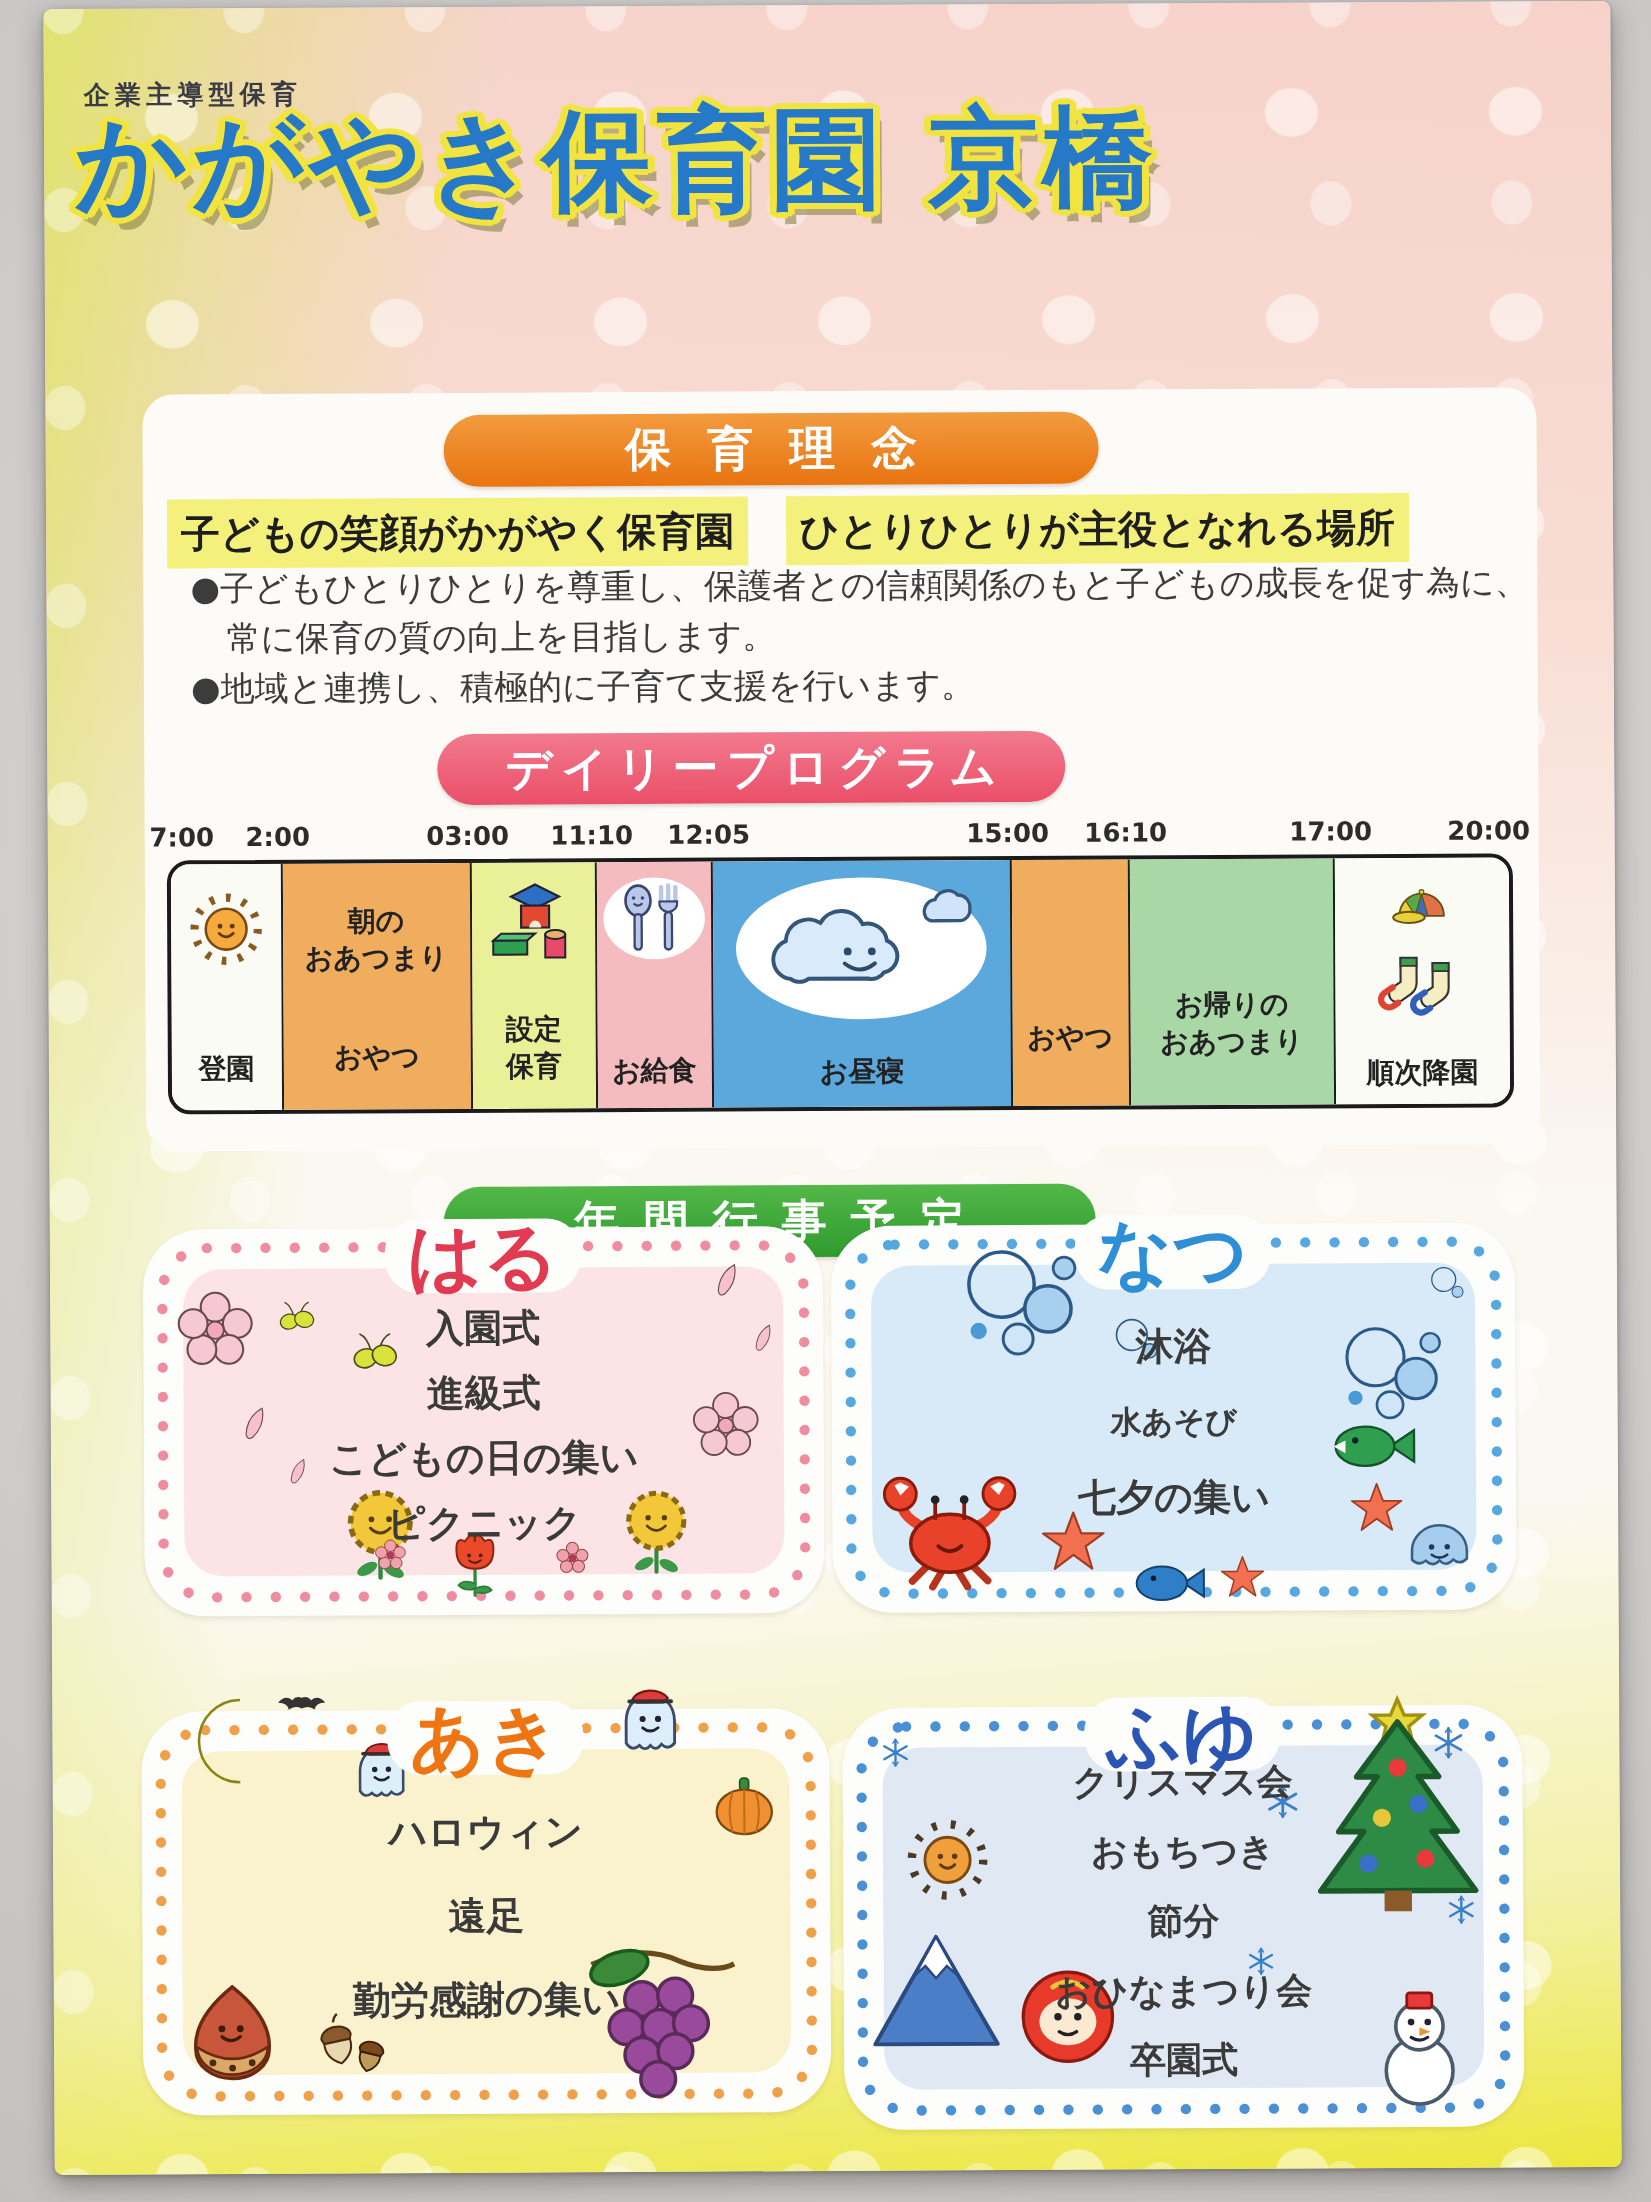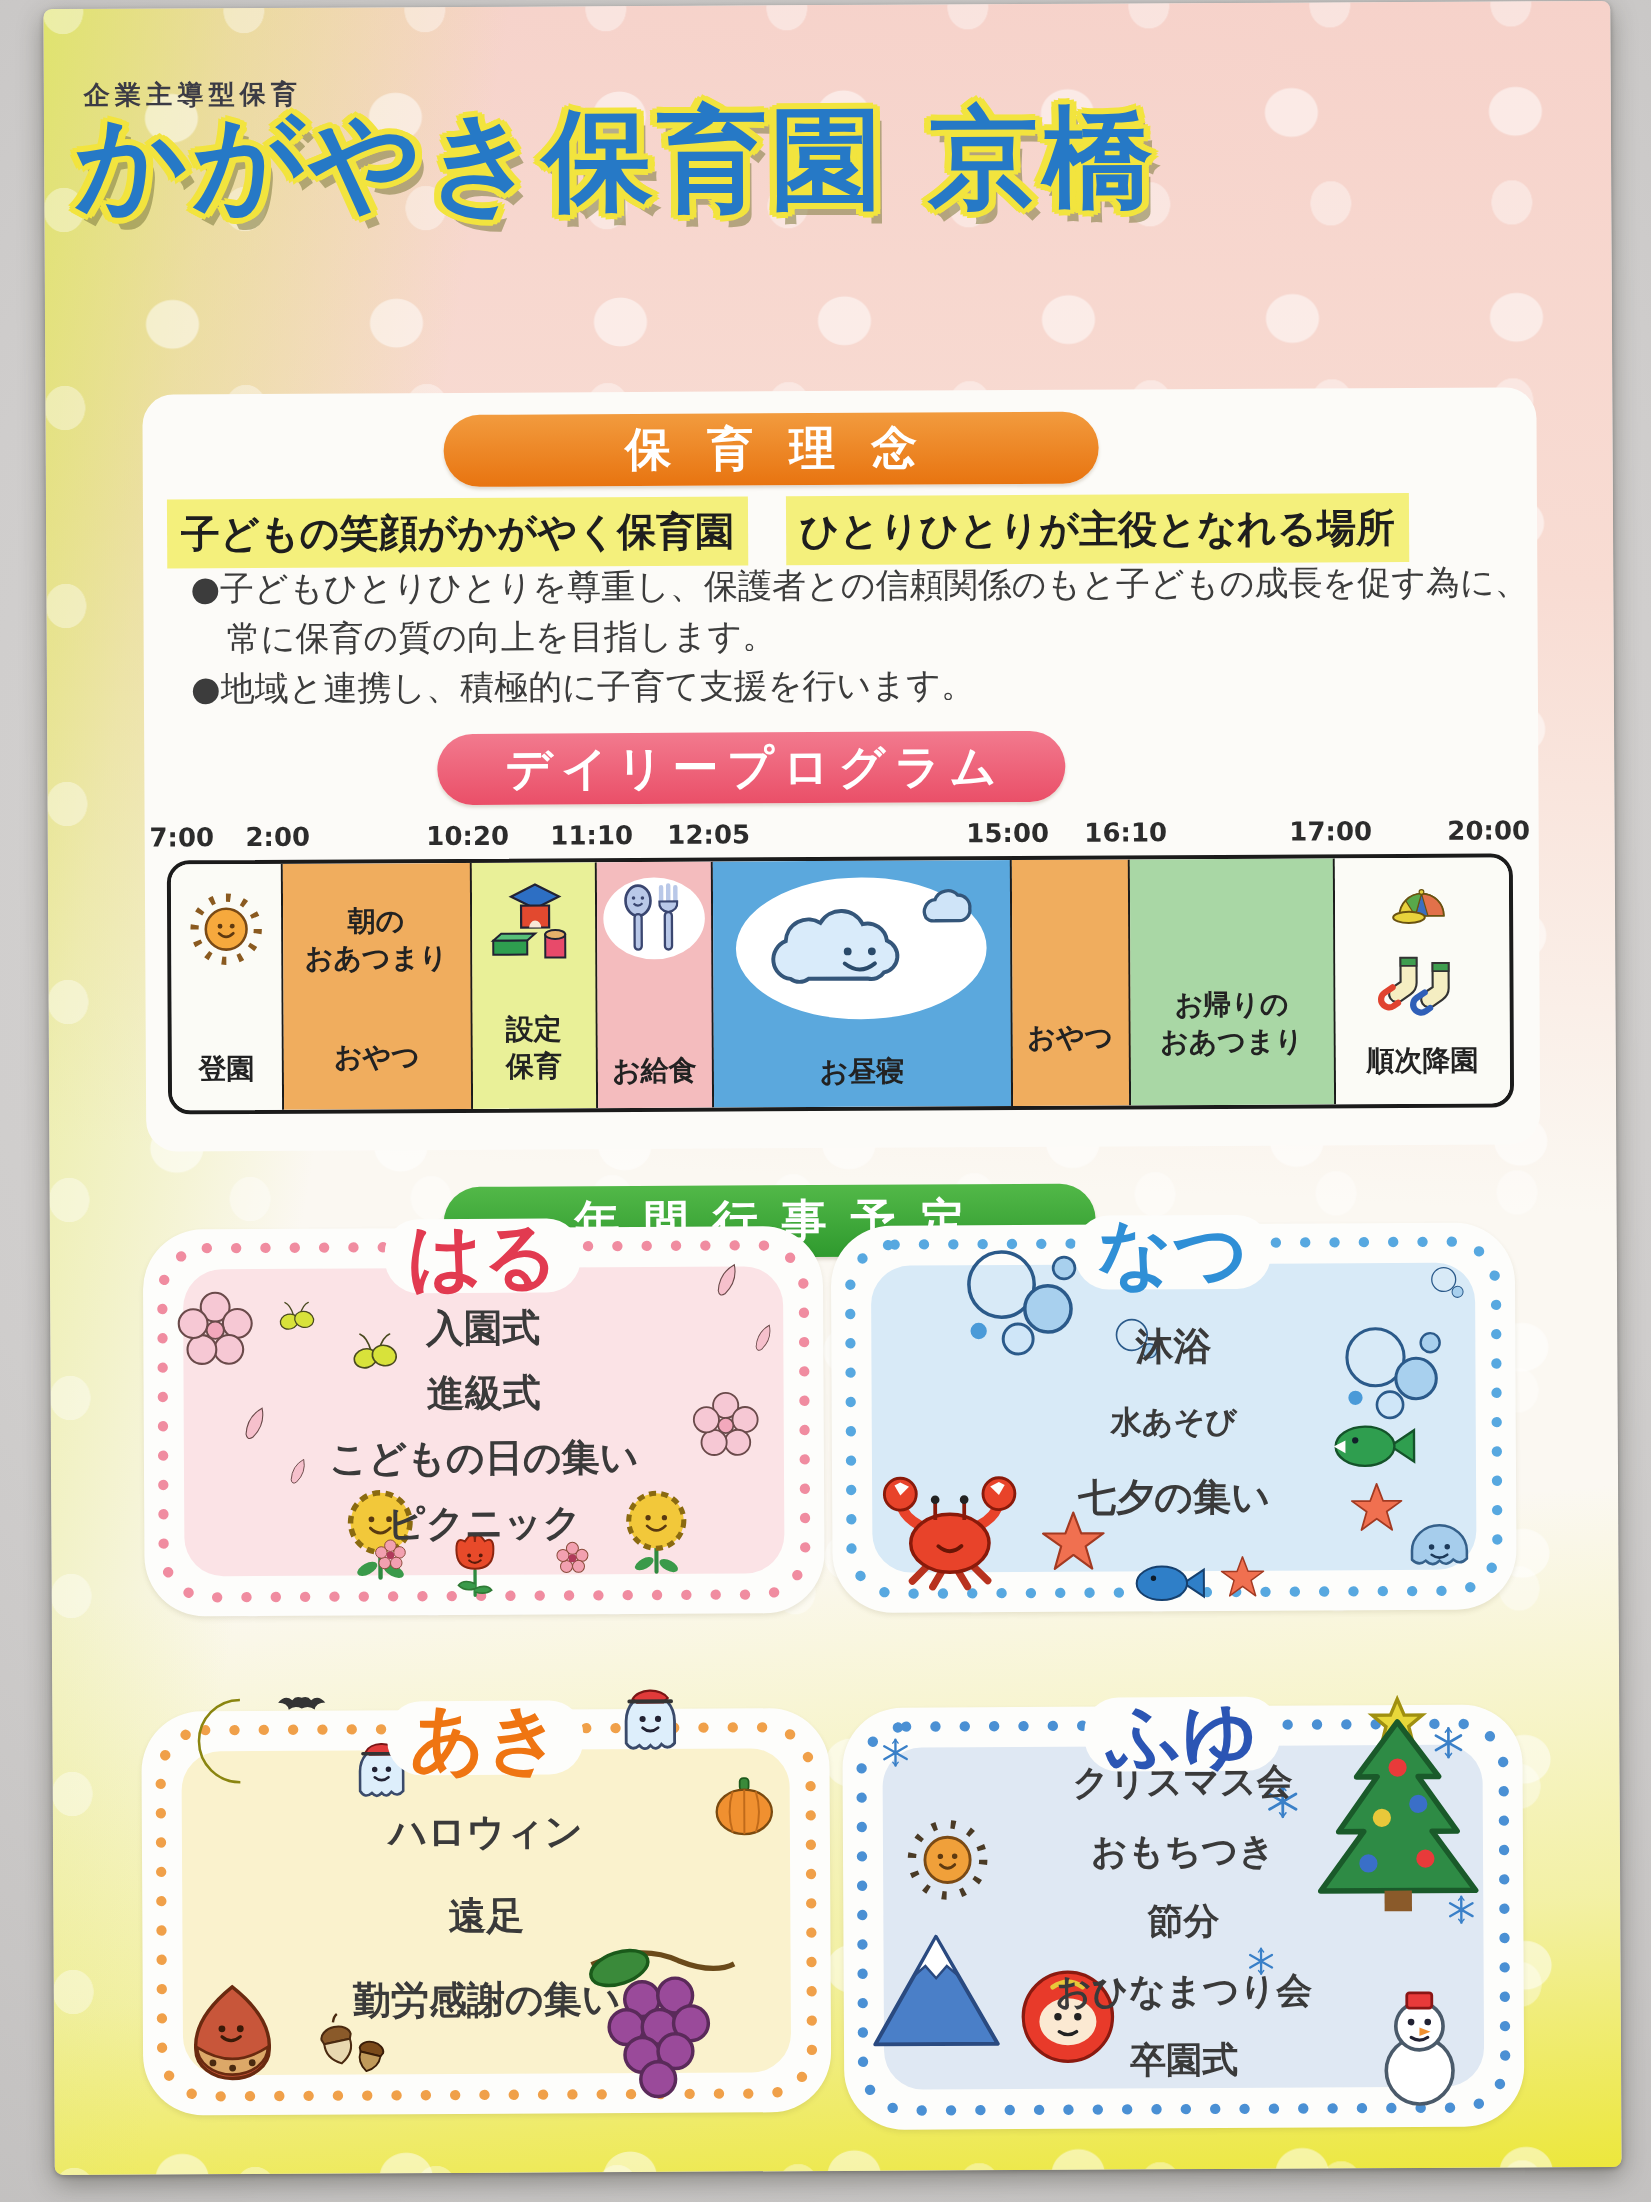--- a/index.html
+++ b/index.html
@@ -208,28 +208,28 @@
               <svg viewBox="0 0 100 100" width="89" height="89">
                 <path d="M26 10 h18 v28 q0 8 -7 13 l-10 7 a9 9 0 0 1 -10 -15 l9 -6 V10 Z" fill="#f5eec2" stroke="#333" stroke-width="2.4"></path>
                 <path d="M26 10 h18 v9 h-18 Z" fill="#3f9e4f" stroke="#333" stroke-width="2"></path>
                 <path d="M17 43 l-9 6 a9 9 0 0 0 10 15 l5 -3.5" fill="none" stroke="#e0432f" stroke-width="7" stroke-linecap="round"></path>
                 <path d="M62 16 h18 v28 q0 8 -7 13 l-10 7 a9 9 0 0 1 -10 -15 l9 -6 V16 Z" fill="#f5eec2" stroke="#333" stroke-width="2.4"></path>
                 <path d="M62 16 h18 v9 h-18 Z" fill="#3f9e4f" stroke="#333" stroke-width="2"></path>
                 <path d="M53 49 l-9 6 a9 9 0 0 0 10 15 l5 -3.5" fill="none" stroke="#2f5fb8" stroke-width="7" stroke-linecap="round"></path>
               </svg>
             </span>
           </div>
-          <div class="dp-lines" style="padding-bottom: 25px;">
+          <div class="dp-lines" style="padding-bottom: 13px;">
             <div class="dp-label">順次降園</div>
           </div>
         </div>
       </div>
   <span class="dp-time" style="left: 37px;">7:00</span>
       <span class="dp-time" style="left: 133px;">2:00</span>
-      <span class="dp-time" style="left: 323px;">10:20</span>
+      <span class="dp-time" style="left: 323px;">03:00</span>
       <span class="dp-time" style="left: 447px;">11:10</span>
       <span class="dp-time" style="left: 564px;">12:05</span>
       <span class="dp-time" style="left: 863px;">15:00</span>
       <span class="dp-time" style="left: 981px;">16:10</span>
       <span class="dp-time" style="left: 1186px;">17:00</span>
       <span class="dp-time" style="left: 1344px;">20:00</span>
     </div>
 
   <div class="pill pill-green">年間行事予定</div>
   <div id="cards"></div>

